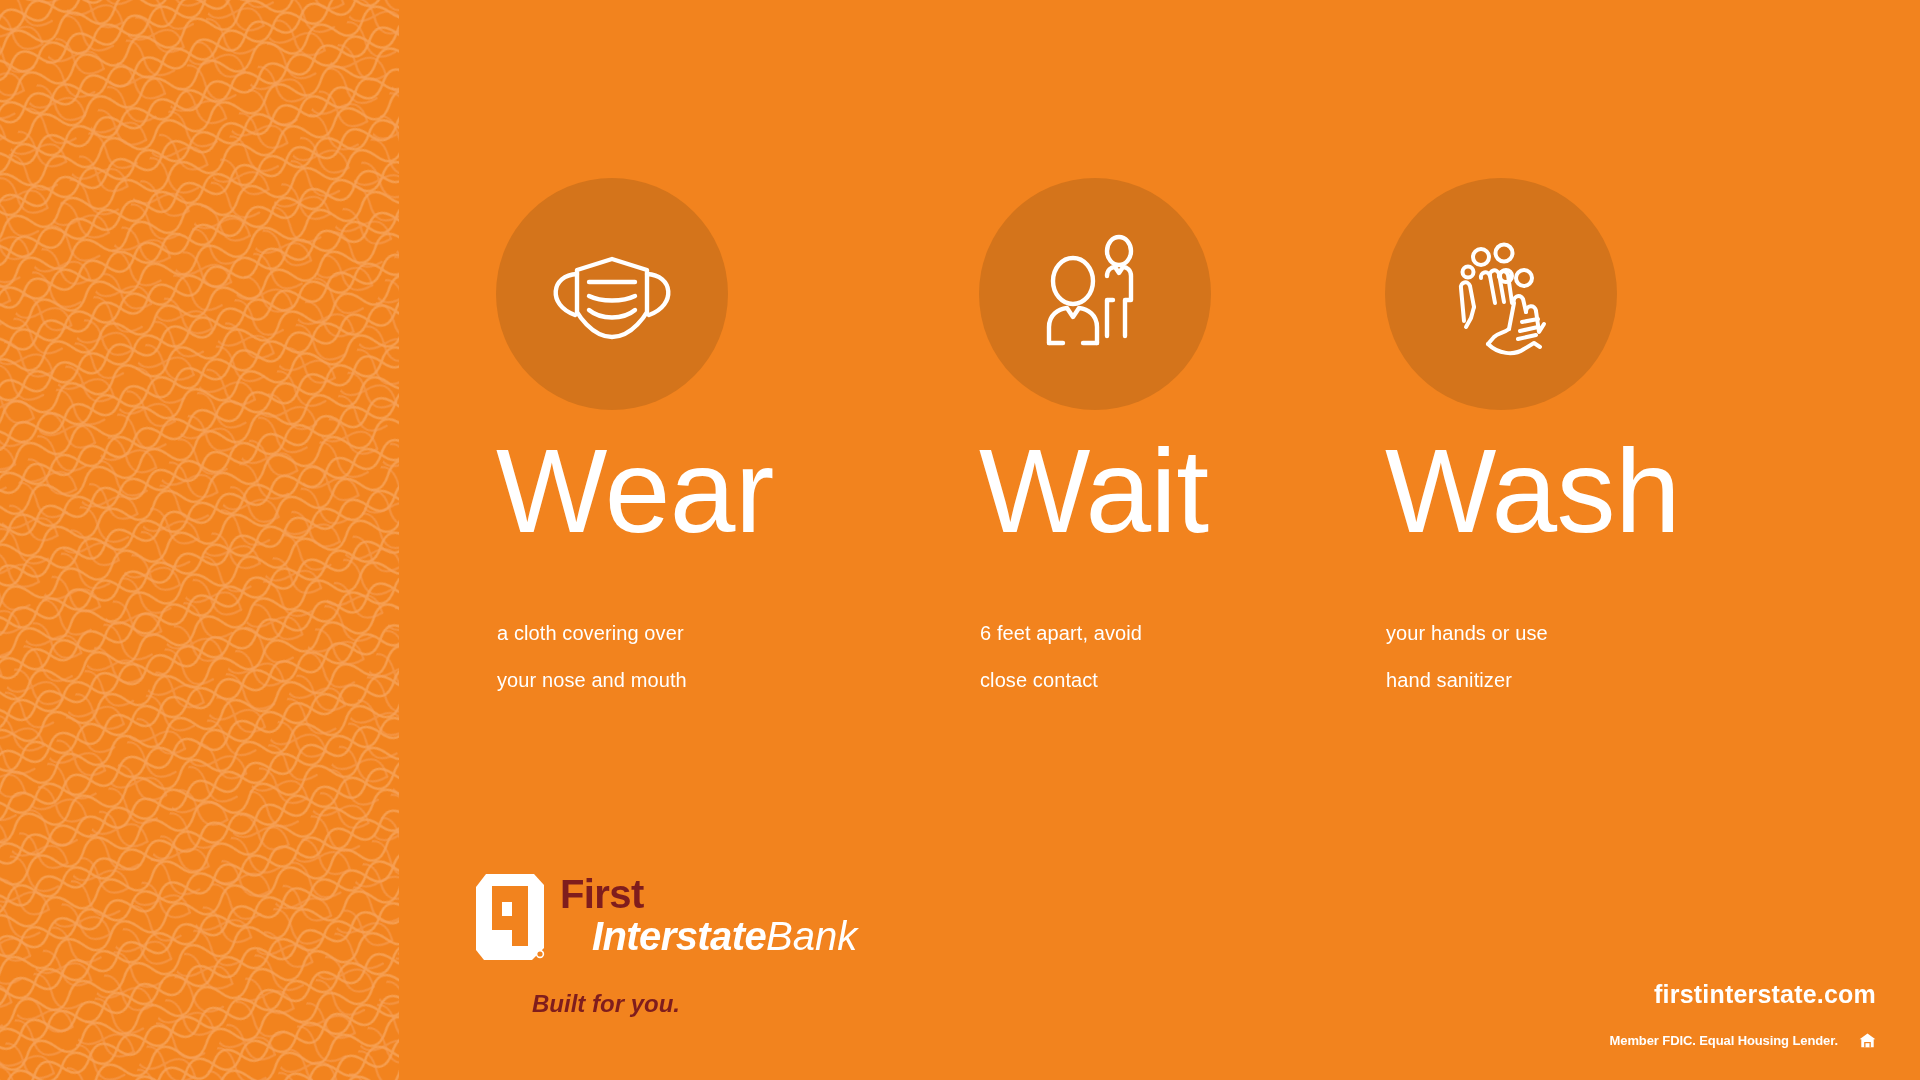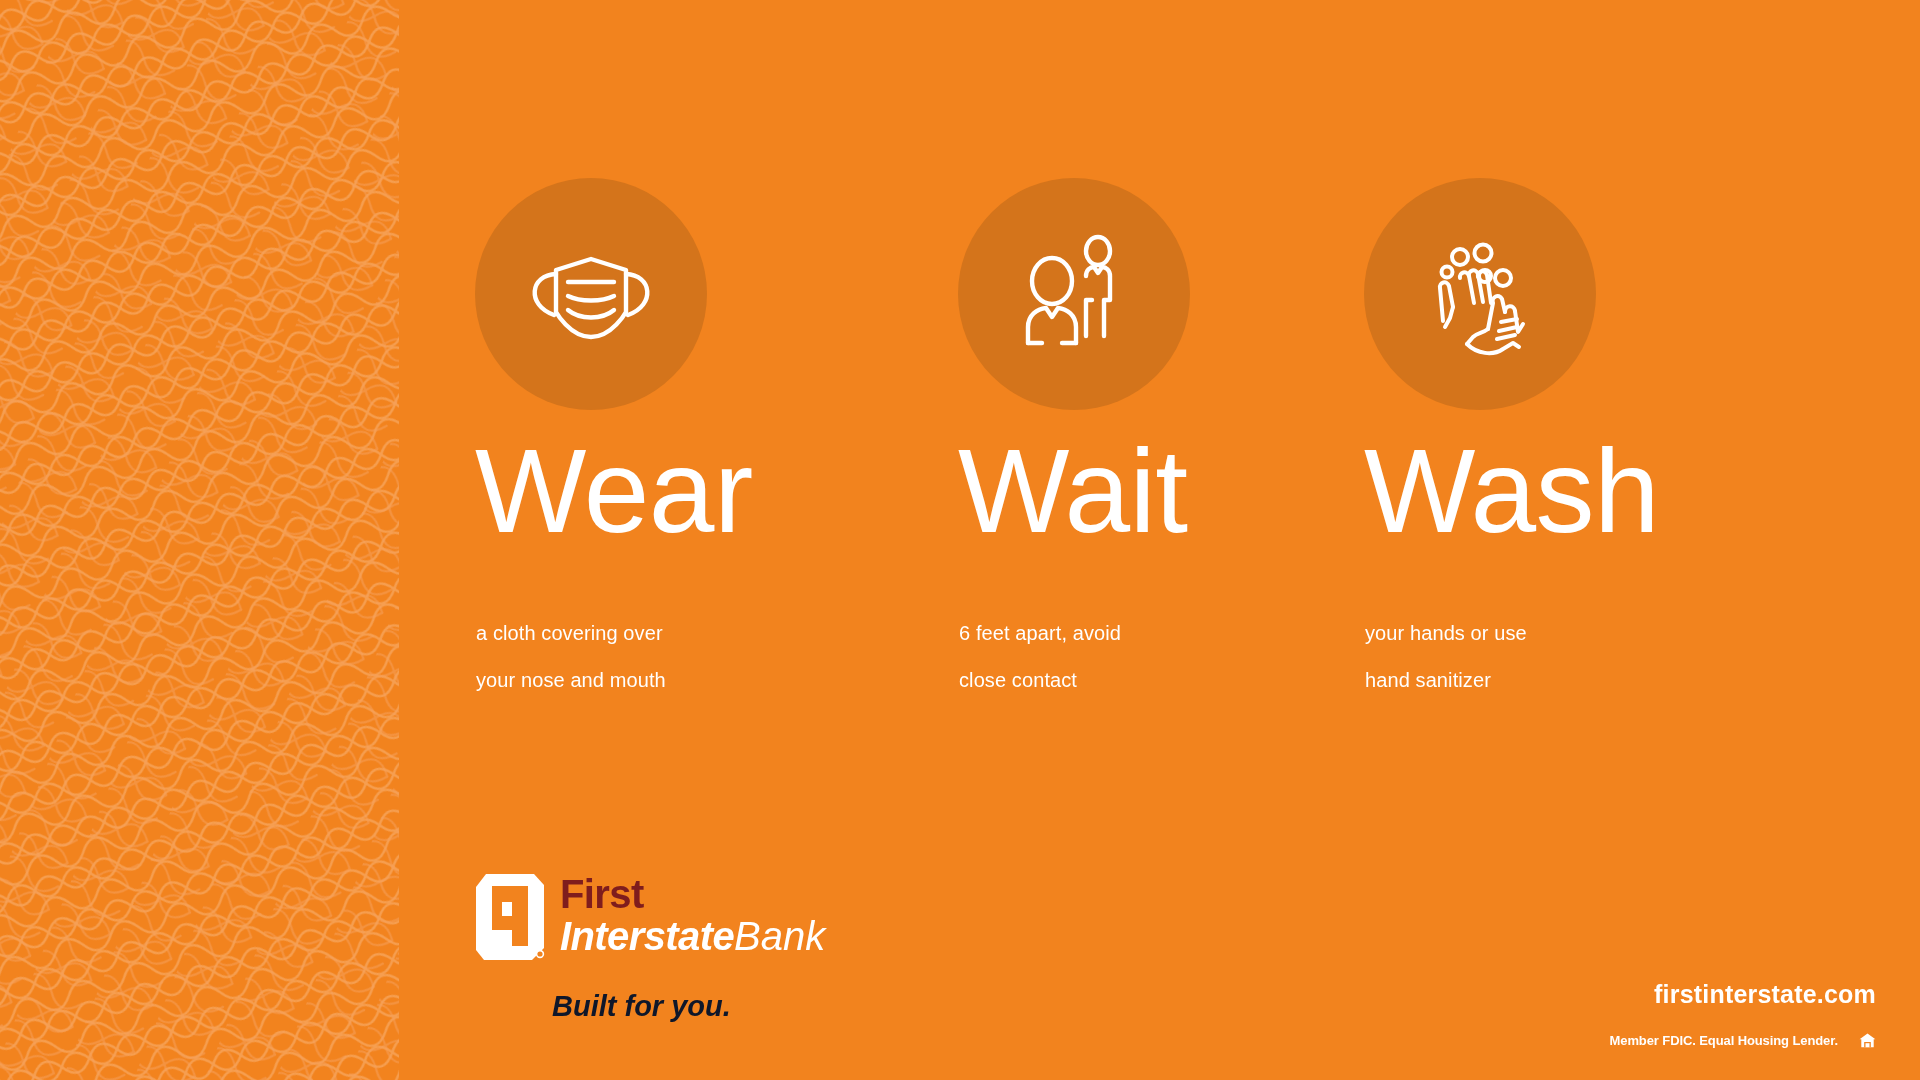--- a/index.html
+++ b/index.html
@@ -29,20 +29,21 @@
     overflow: hidden;
   }
   #pattern-strip svg { display: block; }
 
   
   .column {
     position: absolute;
     top: 0;
     width: 420px;
     height: 1080px;
+    margin-left: 21px;
   }
   #col-0 { left: 475px; }
   #col-1 { left: 958px; }
   #col-2 { left: 1364px; }
 
   .icon-disc {
     position: absolute;
     top: 178px;
     left: 0;
     width: 232px;
@@ -107,38 +108,39 @@
     font-weight: 700;
     color: #7f1d1d;
     letter-spacing: -0.6px;
   }
   .brand-line-2 {
     font-size: 40px;
     line-height: 44px;
     color: #FFFFFF;
     letter-spacing: -0.6px;
     white-space: nowrap;
+    margin-left: 32px;
   }
   .brand-line-2 .strong {
     font-weight: 700;
     font-style: italic;
   }
   .brand-line-2 .light {
     font-weight: 300;
     font-style: italic;
     letter-spacing: 0px;
   }
   #brand-tagline {
     position: absolute;
-    left: 78px;
+    left: 58px;
     top: 118px;
-    font-size: 29px;
+    font-size: 24px;
     font-weight: 700;
     font-style: italic;
-    color: #0f172a;
+    color: #7f1d1d;
     letter-spacing: 0px;
     white-space: nowrap;
   }
 
   
   #footer-right {
     position: absolute;
     right: 44px;
     top: 936px;
     text-align: right;

